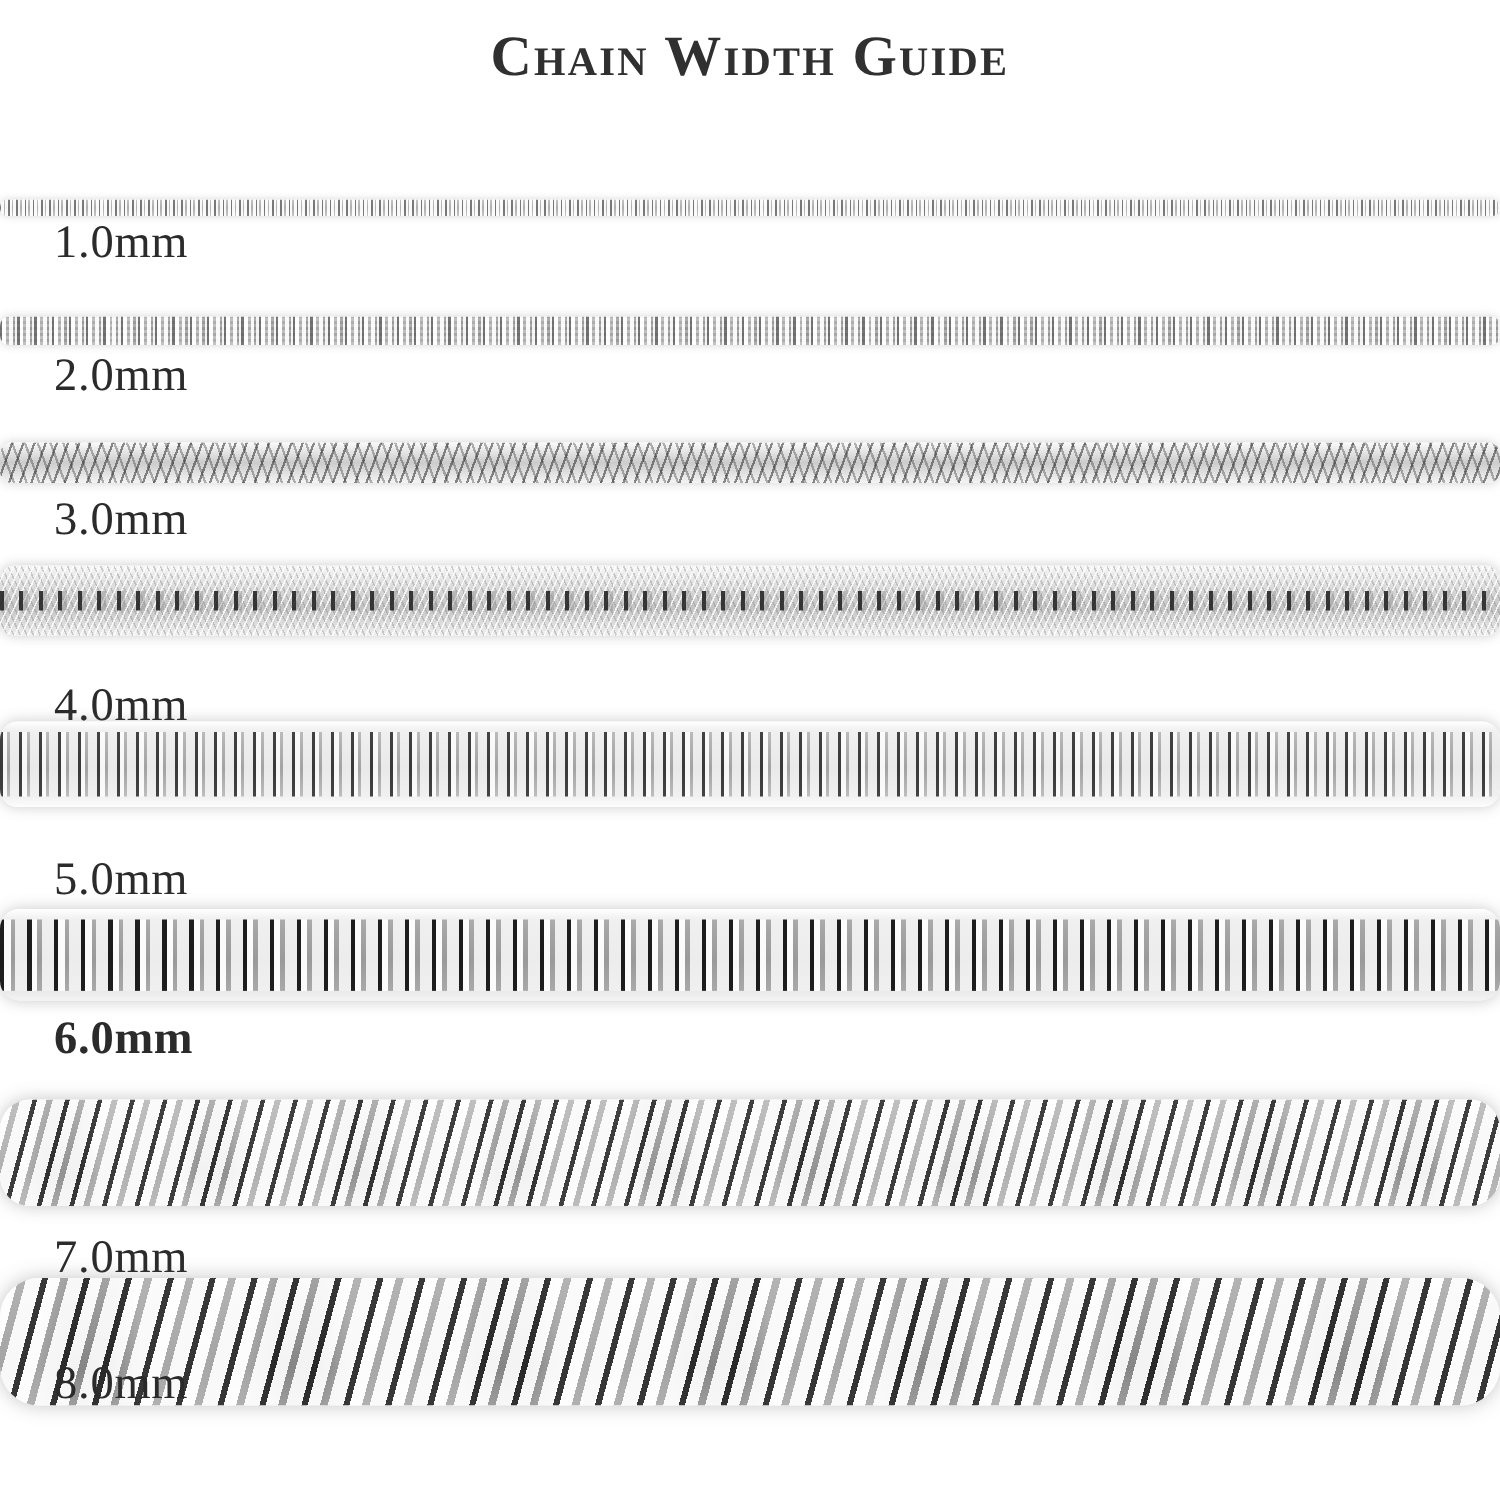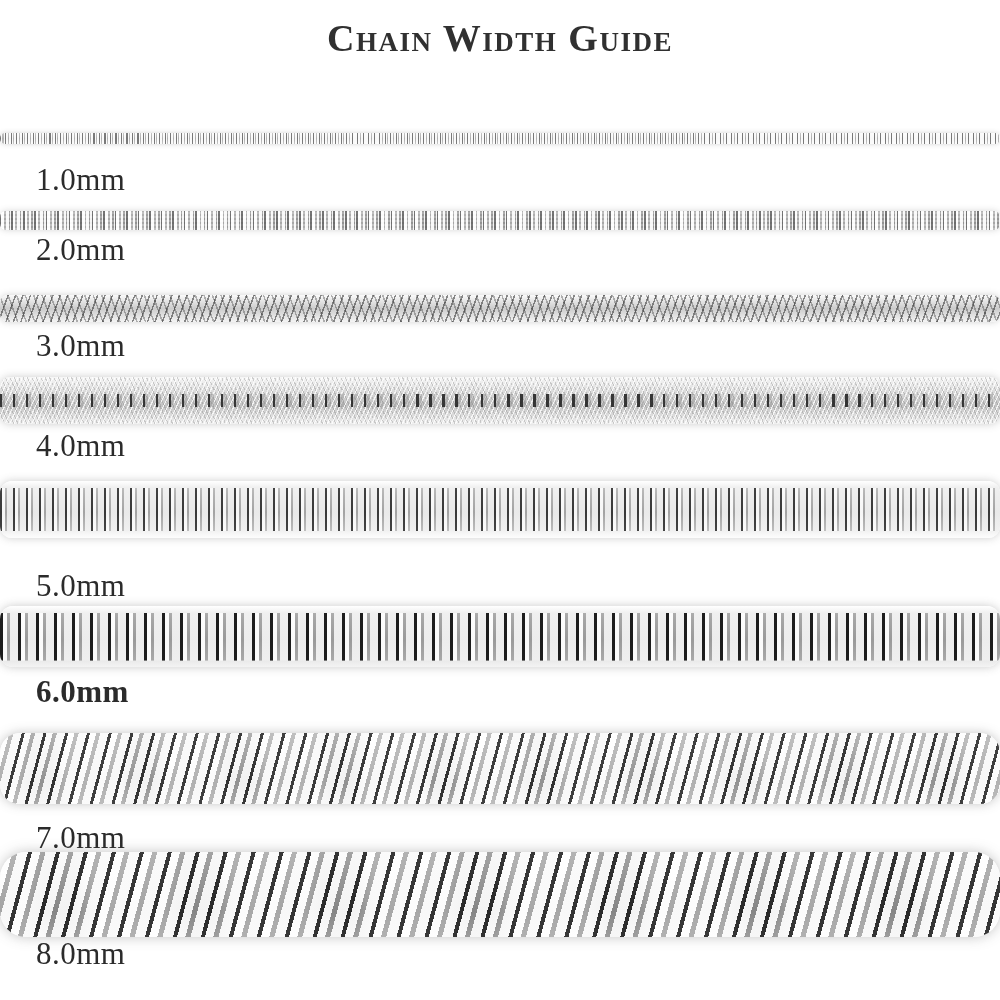--- a/index.html
+++ b/index.html
@@ -21,22 +21,22 @@
     color:#303030;
     margin:0;
   }
 
   .size-label{
     position:absolute;left:36px;
     font-size:31px;
     letter-spacing:.5px;
     color:#2b2b2b;
   }
-  .l1{top:143px;margin-top:19px;} .l2{top:232px;} .l3{top:328px;} .l4{top:428px;}
-  .l5{top:568px;} .l6{top:674px;font-weight:bold;} .l7{top:820px;} .l8{top:936px;font-family:Liberation Serif, serif;}
+  .l1{top:143px;} .l2{top:232px;} .l3{top:328px;} .l4{top:452px;}
+  .l5{top:568px;} .l6{top:674px;font-weight:bold;} .l7{top:820px;} .l8{top:904px;font-family:Liberation Serif, serif;}
 
   .chain{position:absolute;left:0;width:1000px;}
 
   
   .c1{
     top:133px;height:11px;border-radius:5px;
     background-image:
       repeating-linear-gradient(90deg, rgba(105,105,105,.85) 0 1px, rgba(252,252,252,.95) 1px 2.5px, rgba(165,165,165,.55) 2.5px 3.5px, rgba(255,255,255,.9) 3.5px 5.5px),
       linear-gradient(180deg,#ececec,#b9b9b9 50%,#ededed);
     box-shadow:0 0 5px rgba(90,90,90,.25);

